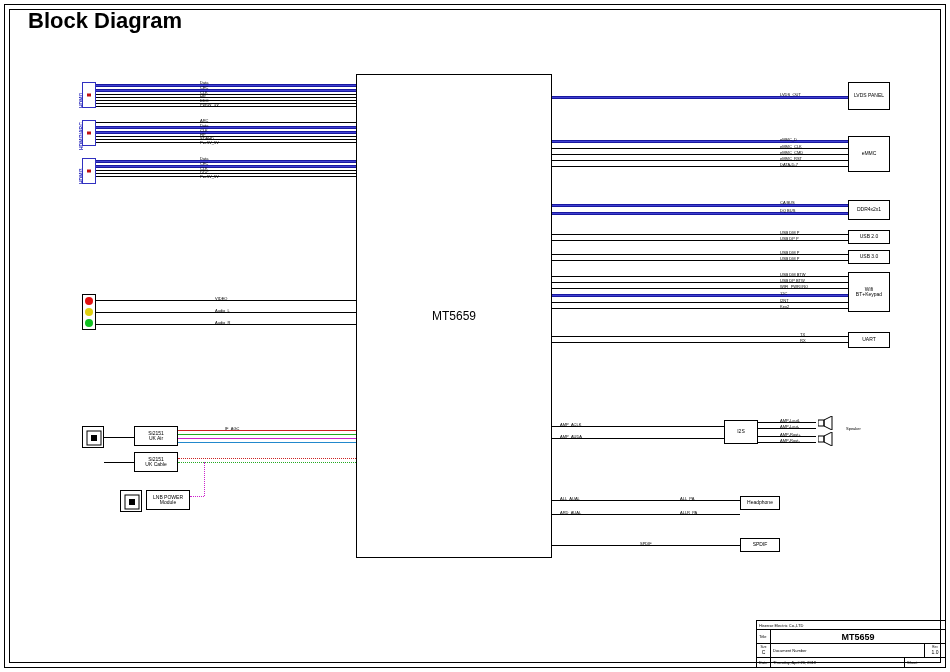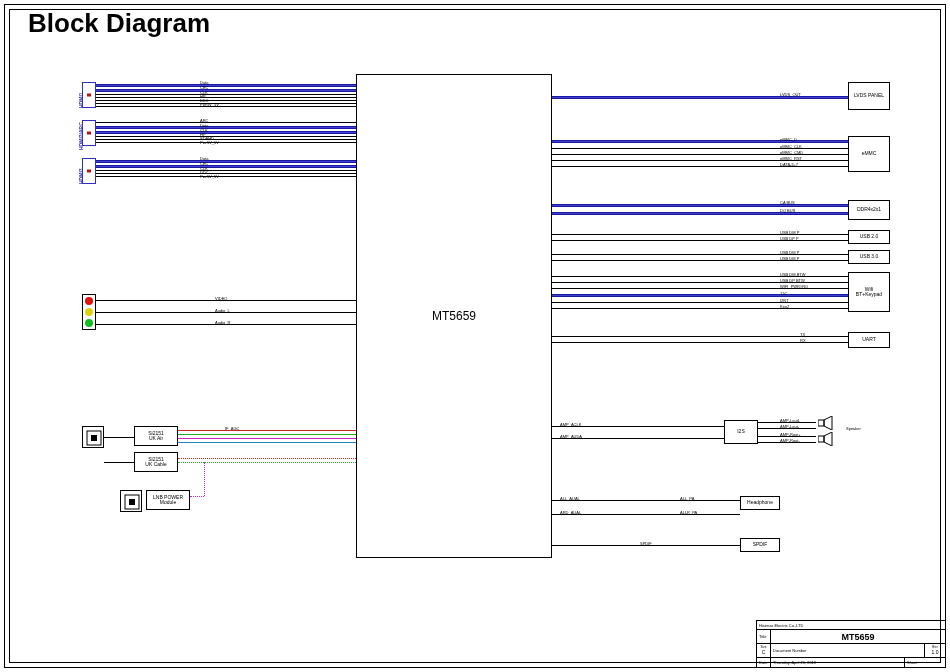--- a/index.html
+++ b/index.html
@@ -20,21 +20,21 @@
   }
   .sheet-inner {
     position: absolute;
     inset: 4px;
     border: 1px solid #000;
   }
   .title {
     position: absolute;
     top: 8px;
     left: 28px;
-    font-size: 26px;
+    font-size: 22px;
     font-weight: bold;
     font-family: Arial, sans-serif;
   }
   .chip {
     position: absolute;
     border: 1px solid #000;
     background: #fff;
   }
   .chip-label {
     position: absolute;

